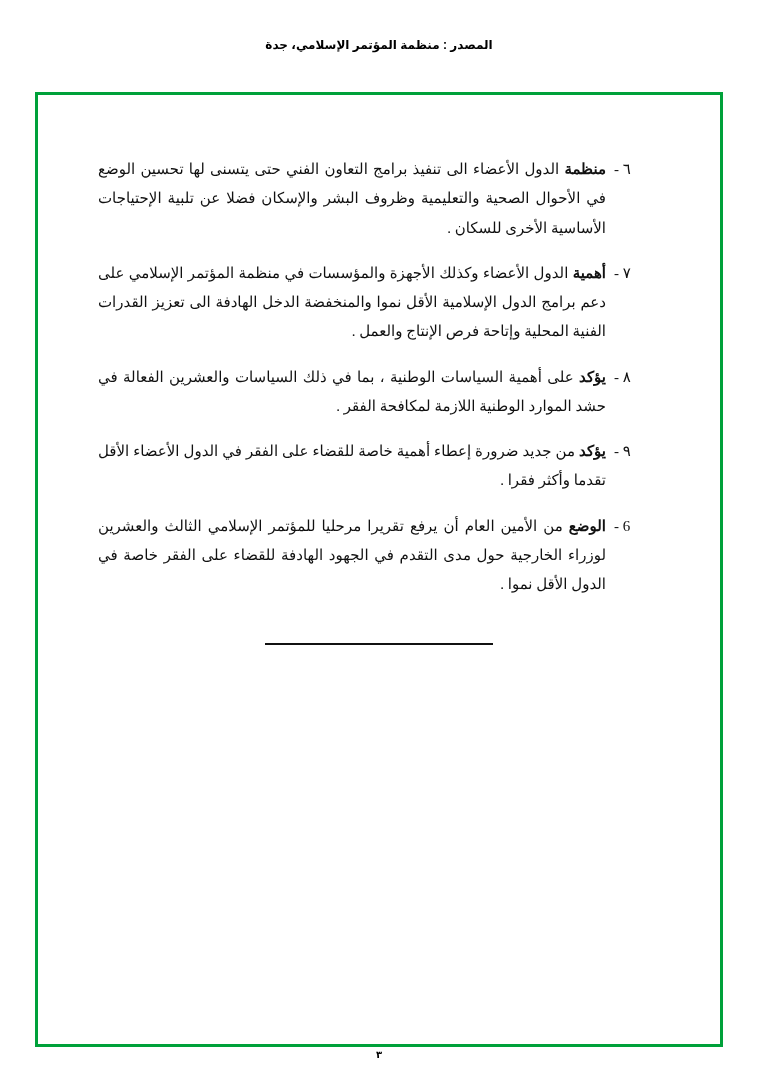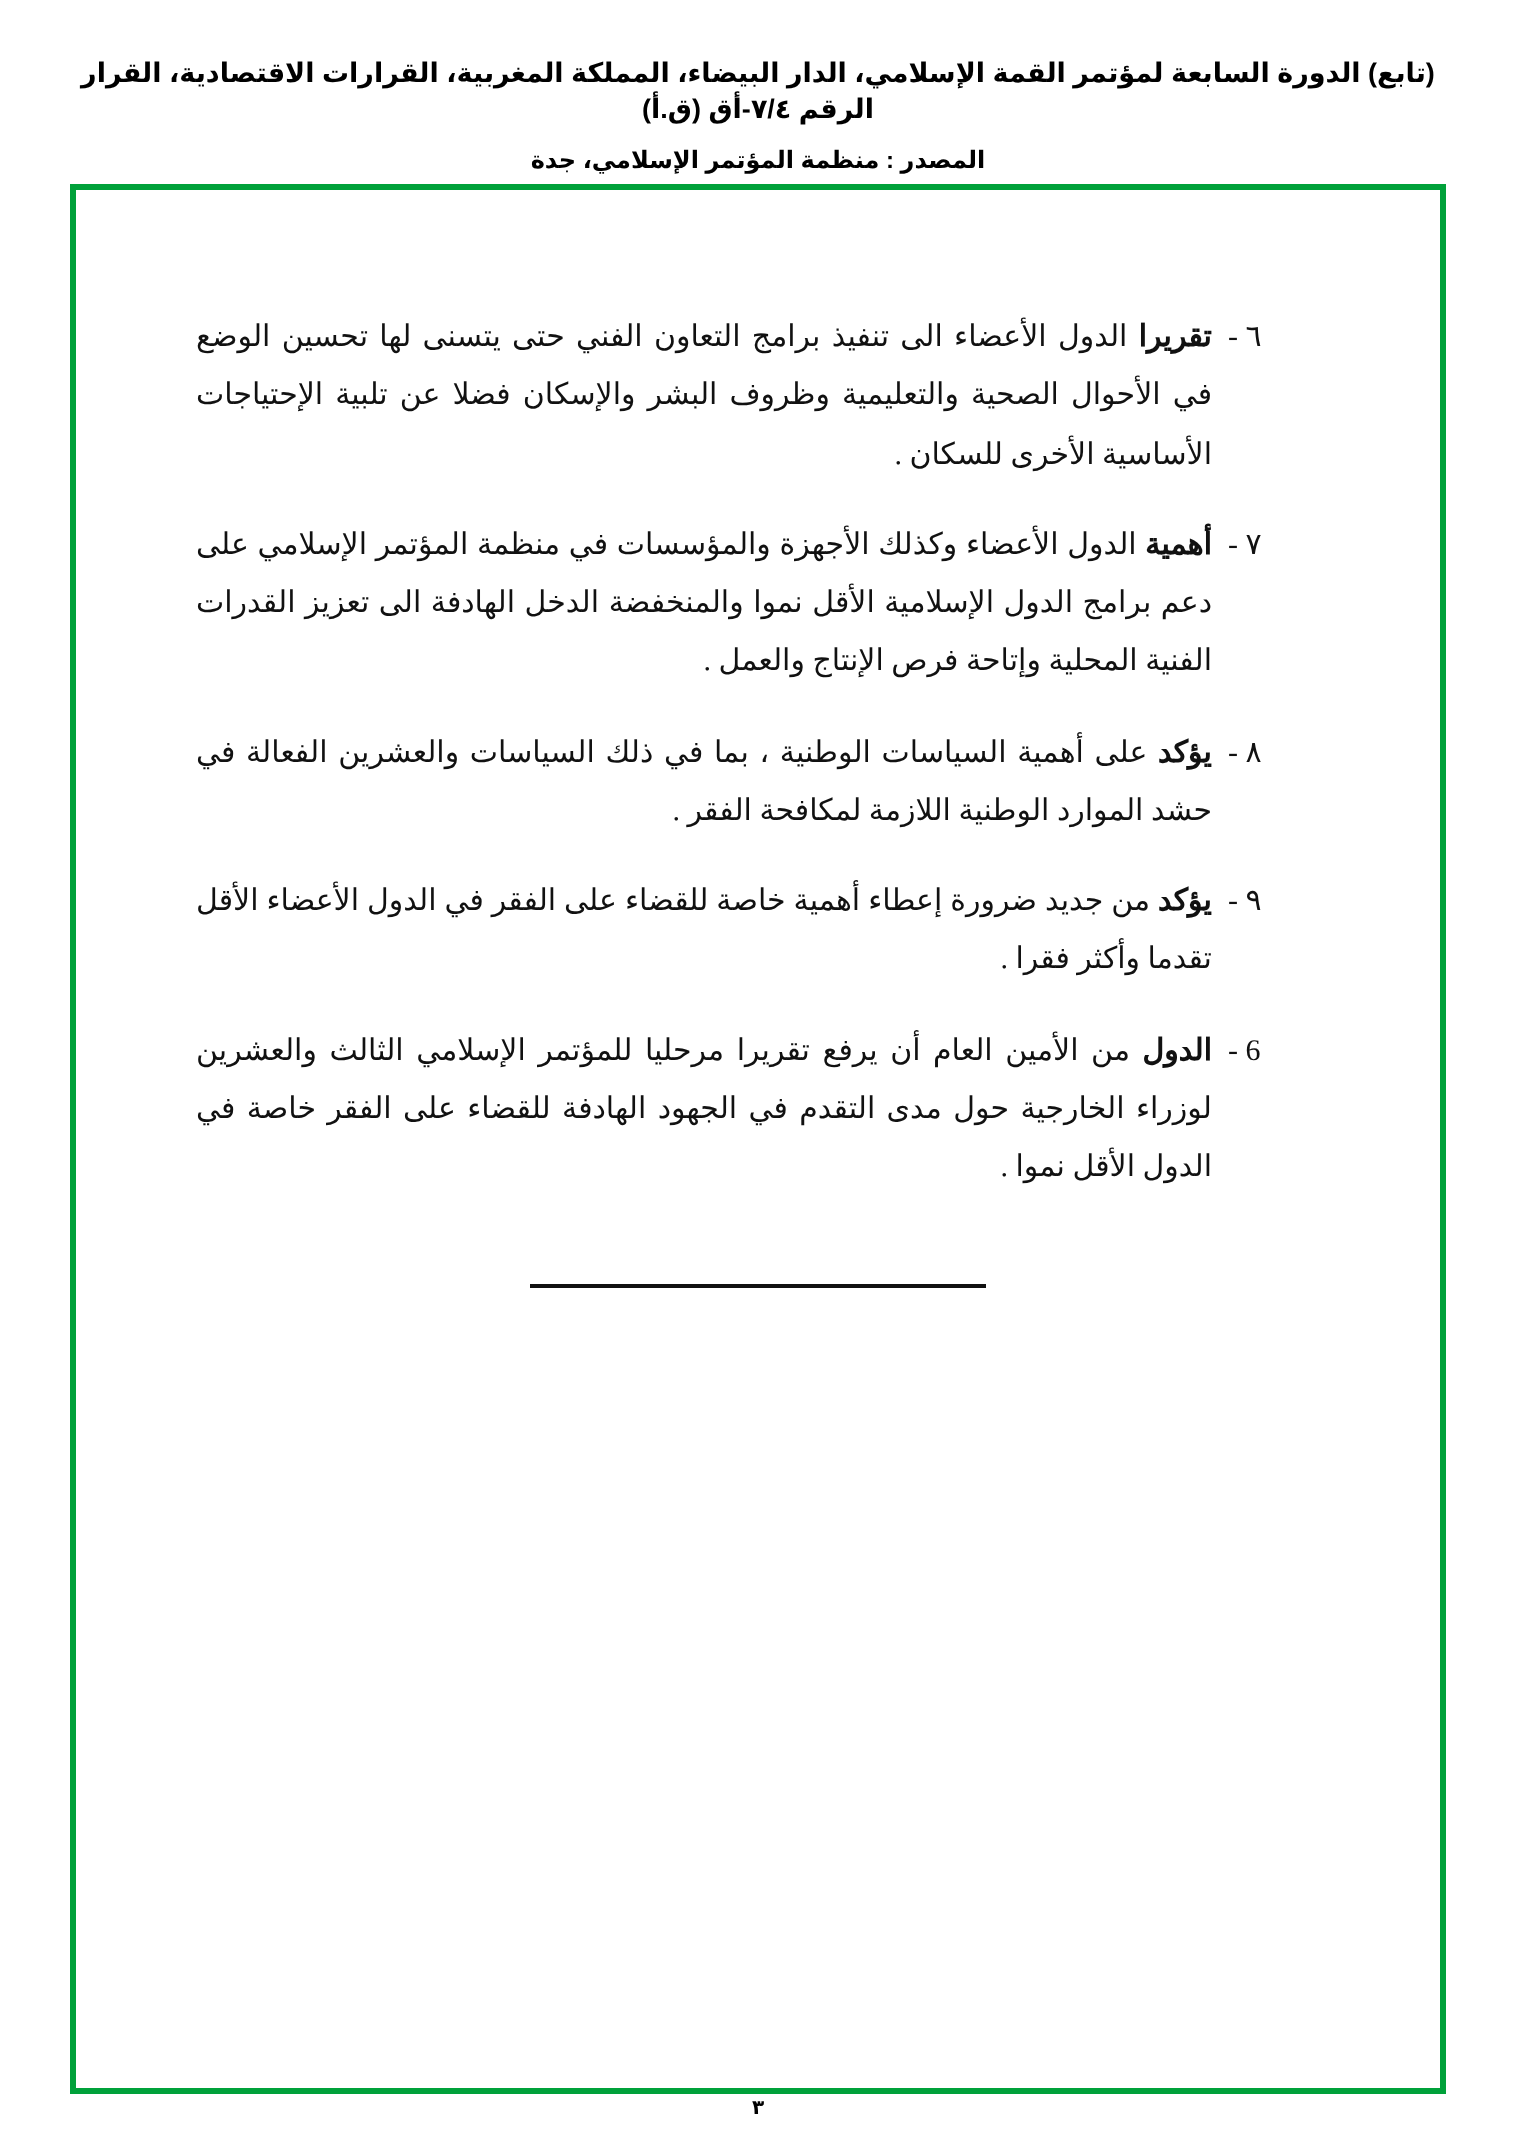--- a/index.html
+++ b/index.html
@@ -120,50 +120,49 @@
     font-weight: bold;
     color: #000;
   }
 </style>
 </head>
 <body>
 
 <div class="page">
 
   <div class="header">
-    <div class="header-title">(تابع) الدورة السابعة لمؤتمر القمة الإسلامي، الدار البيضاء، المملكة المغربية، القرارات الاقتصادية، القرار الرقم ٧/٤-أق (ق.أ)</div>
     <div class="header-source">المصدر : منظمة المؤتمر الإسلامي، جدة</div>
   </div>
 
   <div class="frame">
     <div class="content">
 
       <div class="clause">
         <div class="clause-num">٦ -</div>
-        <div class="clause-body"><span class="lead">تقريرا</span><span> الدول الأعضاء الى تنفيذ برامج التعاون الفني حتى يتسنى لها تحسين الوضع في الأحوال الصحية والتعليمية وظروف البشر والإسكان فضلا عن تلبية الإحتياجات الأساسية الأخرى للسكان .</span></div>
+        <div class="clause-body"><span class="lead">منظمة</span><span> الدول الأعضاء الى تنفيذ برامج التعاون الفني حتى يتسنى لها تحسين الوضع في الأحوال الصحية والتعليمية وظروف البشر والإسكان فضلا عن تلبية الإحتياجات الأساسية الأخرى للسكان .</span></div>
       </div>
 
       <div class="clause">
         <div class="clause-num">٧ -</div>
         <div class="clause-body"><span class="lead">أهمية</span><span> الدول الأعضاء وكذلك الأجهزة والمؤسسات في منظمة المؤتمر الإسلامي على دعم برامج الدول الإسلامية الأقل نموا والمنخفضة الدخل الهادفة الى تعزيز القدرات الفنية المحلية وإتاحة فرص الإنتاج والعمل .</span></div>
       </div>
 
       <div class="clause">
         <div class="clause-num">٨ -</div>
         <div class="clause-body"><span class="lead">يؤكد</span><span> على أهمية السياسات الوطنية ، بما في ذلك السياسات والعشرين الفعالة في حشد الموارد الوطنية اللازمة لمكافحة الفقر .</span></div>
       </div>
 
       <div class="clause">
         <div class="clause-num">٩ -</div>
         <div class="clause-body"><span class="lead">يؤكد</span><span> من جديد ضرورة إعطاء أهمية خاصة للقضاء على الفقر في الدول الأعضاء الأقل تقدما وأكثر فقرا .</span></div>
       </div>
 
       <div class="clause">
         <div class="clause-num">6 -</div>
-        <div class="clause-body"><span class="lead">الدول</span><span> من الأمين العام أن يرفع تقريرا مرحليا للمؤتمر الإسلامي الثالث والعشرين لوزراء الخارجية حول مدى التقدم في الجهود الهادفة للقضاء على الفقر خاصة في الدول الأقل نموا .</span></div>
+        <div class="clause-body"><span class="lead">الوضع</span><span> من الأمين العام أن يرفع تقريرا مرحليا للمؤتمر الإسلامي الثالث والعشرين لوزراء الخارجية حول مدى التقدم في الجهود الهادفة للقضاء على الفقر خاصة في الدول الأقل نموا .</span></div>
       </div>
 
       <div class="divider-wrap">
         <span class="divider"></span>
       </div>
 
     </div>
   </div>
 
   <div class="footer">

